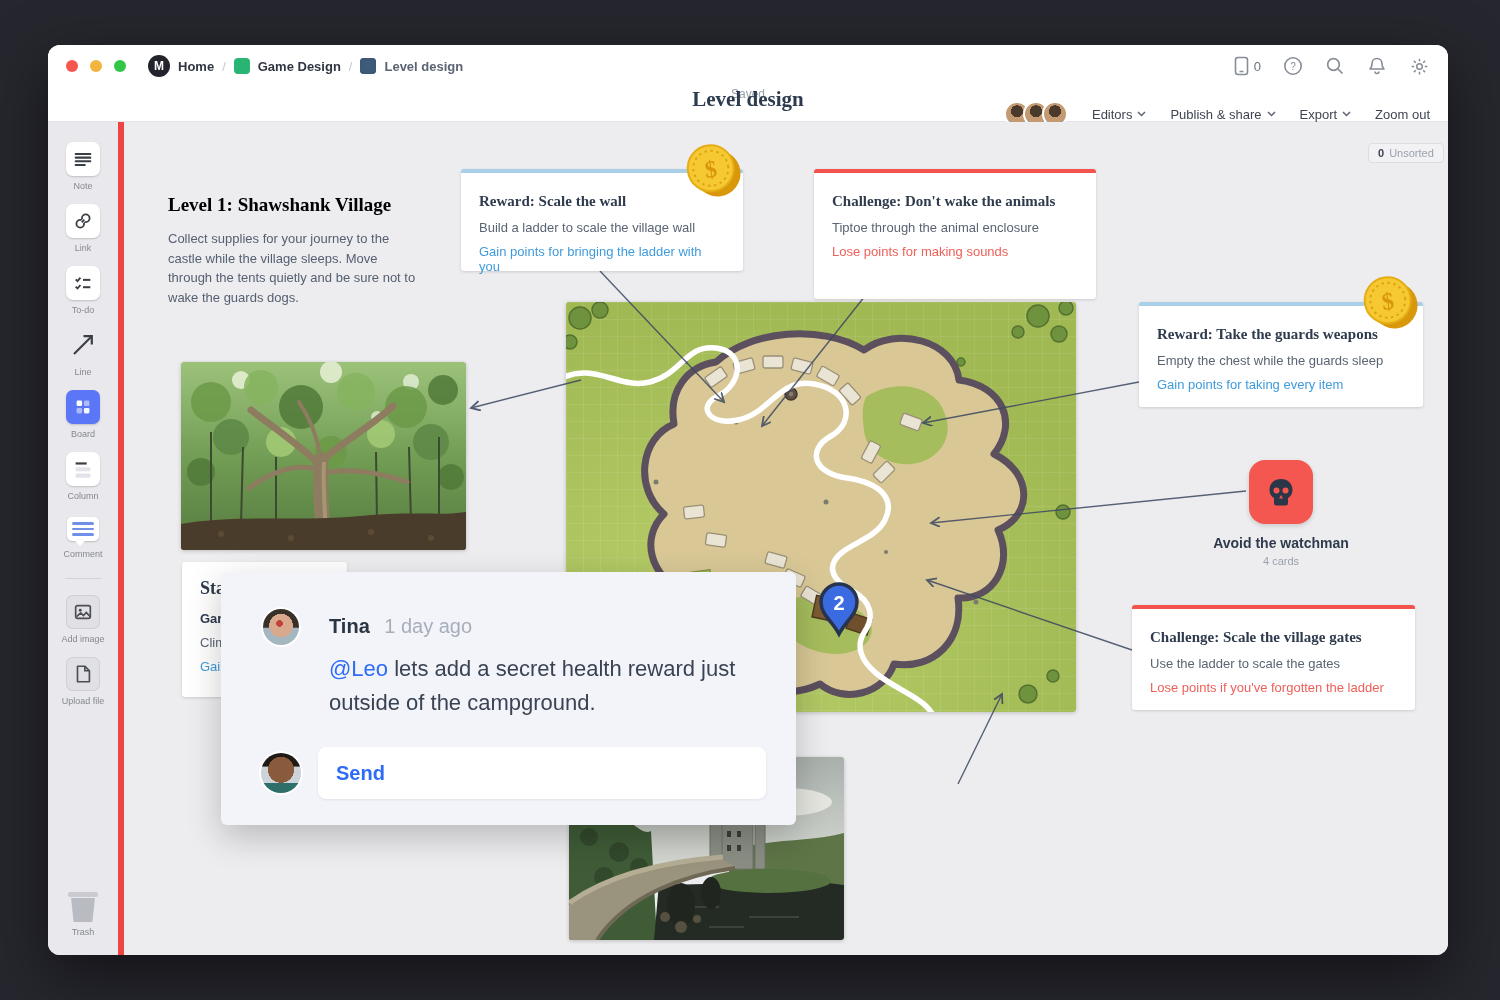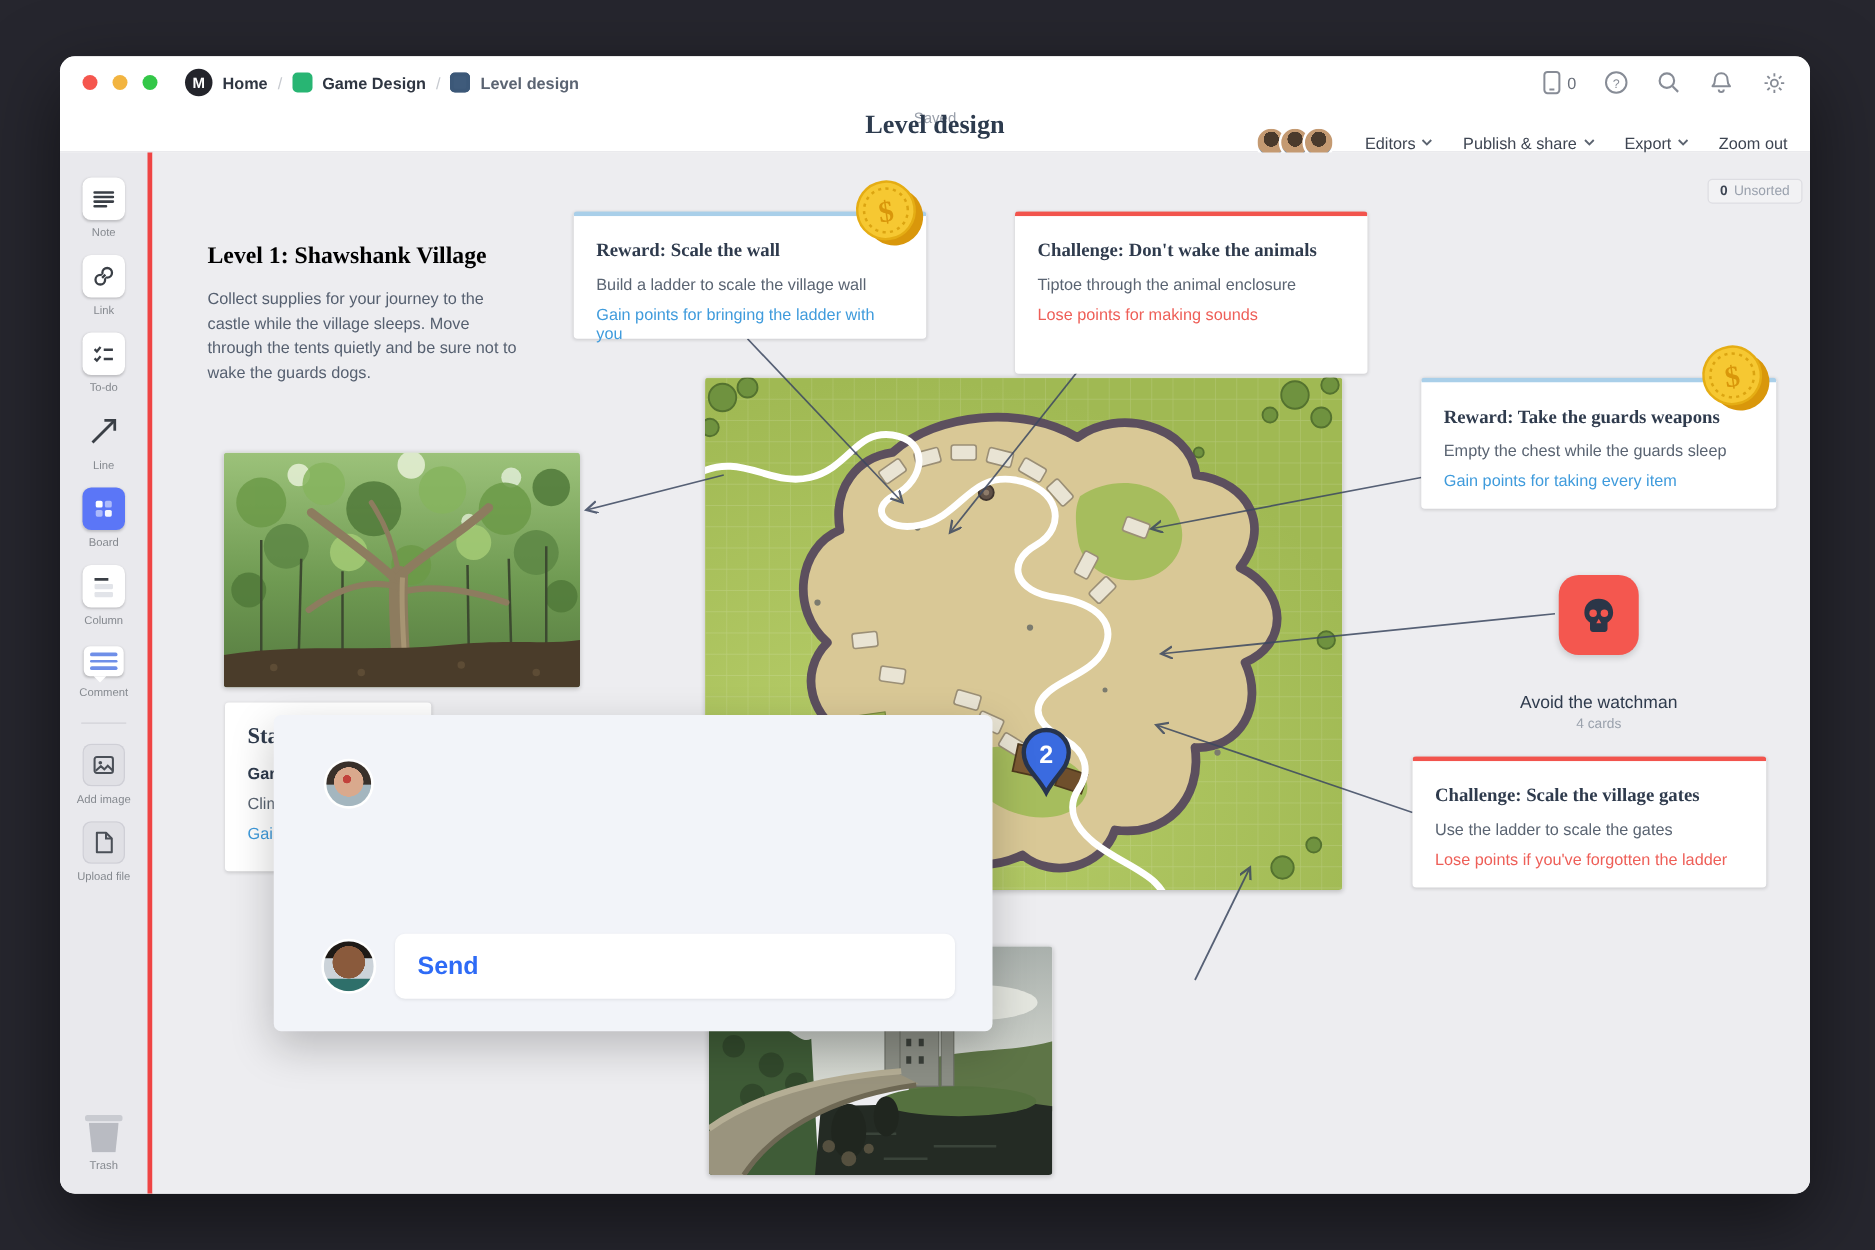--- a/index.html
+++ b/index.html
@@ -28,21 +28,21 @@
   .saved{font-size:12px;color:#9aa0ab;}
   .doc-title{position:absolute;left:50%;transform:translateX(-50%);font-size:21px;font-weight:bold;color:#2d3b4e;}
   .hdr-right{margin-left:auto;display:flex;align-items:center;gap:24px;font-size:13px;color:#3e4552;}
   .hdr-btn{display:flex;align-items:center;gap:5px;cursor:default;}
   .avstack{display:flex;}
   .av{width:22px;height:22px;border-radius:50%;border:2px solid #fff;margin-left:-7px;
     background:radial-gradient(circle at 50% 38%,#4a3a2c 0 34%,#c49a72 35% 70%,#8d96a0 71%);}
   .av:first-child{margin-left:0;}
   
   .main{position:absolute;top:77px;left:0;right:0;bottom:0;display:flex;}
-  .toolbar{width:70px;background:#e9e9ed;border-right:4px solid #ef4444;display:flex;flex-direction:column;
+  .toolbar{width:70px;background:#e9e9ed;border-right:6px solid #ef4444;display:flex;flex-direction:column;
     align-items:center;padding-top:20px;}
   .tool{display:flex;flex-direction:column;align-items:center;margin-bottom:13px;}
   .tool .btn{width:34px;height:34px;border-radius:7px;background:#fff;box-shadow:0 1px 2px rgba(0,0,0,.18);
     display:flex;align-items:center;justify-content:center;}
   .tool .lbl{font-size:9px;color:#85898f;margin-top:5px;}
   .tool .btn.blue{background:var(--board_blue,#5b76f7);}
   .tool .btn.flat{background:transparent;box-shadow:none;}
   .tool .btn.gray{background:#e0e0e5;box-shadow:inset 0 0 0 1px #cfcfd6;}
   .bubble{width:32px;height:24px;background:#fff;border-radius:5px;box-shadow:0 1px 2px rgba(0,0,0,.2);position:relative;
     display:flex;flex-direction:column;justify-content:center;gap:3px;padding:0 5px;box-sizing:border-box;}
@@ -68,21 +68,21 @@
   .card p.link{color:var(--link_blue,#3f9bdc);margin-bottom:0;}
   .card p.warn{color:var(--warn_red,#ee5f58);margin-bottom:0;}
   .card p.boldline{color:#2f3b4d;font-weight:bold;}
   .finish h3{font-size:21px;margin-bottom:14px;}
   .coin{z-index:9;}
   .imgcard{border-radius:3px;box-shadow:0 1px 4px rgba(0,0,0,.2);overflow:hidden;z-index:3;}
   .imgcard svg{display:block;}
   .board-item{z-index:6;text-align:center;width:200px;}
   .skullbtn{width:64px;height:64px;border-radius:16px;background:var(--skull_red,#f4574f);margin:0 auto;
     display:flex;align-items:center;justify-content:center;box-shadow:0 2px 5px rgba(0,0,0,.15);}
-  .board-lbl{font-size:14px;font-weight:normal;color:#2f3b4d;margin-top:29px;}
+  .board-lbl{font-size:14px;font-weight:bold;color:#2f3b4d;margin-top:11px;}
   .board-sub{font-size:11px;color:#9aa1ac;margin-top:4px;}
   .popup{background:#f2f4f9;border-radius:6px;box-shadow:0 12px 34px rgba(0,0,0,.22);z-index:20;}
   .pav{width:36px;height:36px;border-radius:50%;position:absolute;box-shadow:0 0 0 2px #fff;}
   .pav.tina{background:
      radial-gradient(circle at 46% 40%,#c2413b 0 11%,transparent 12%),
      radial-gradient(circle at 50% 46%,#d9a98d 0 44%,transparent 45%),
      linear-gradient(#39302a,#39302a) top/100% 52% no-repeat,#a4b6bf;}
   .pav.leo{background:
      radial-gradient(circle at 50% 42%,#8a5a3c 0 42%,transparent 43%),
      linear-gradient(#1f1a16,#1f1a16) top/100% 34% no-repeat,
@@ -561,20 +561,27 @@
           <g fill="#55503f">
               <circle cx="96" cy="160" r="5"></circle>
               <circle cx="112" cy="170" r="6"></circle>
               <circle cx="128" cy="162" r="4"></circle>
             </g>
         </svg>
       </div>
 
       <div class="abs popup" style="left:97px;top:450px;width:575px;height:253px;">
         <span class="pav tina" style="left:42px;top:37px;"></span>
+        <div style="position:absolute;left:108px;top:43px;">
+          <span class="c-author">Tina</span>
+          <span class="c-time">1 day ago</span>
+          <div class="c-msg">
+            <span class="mention">@Leo</span><span> lets add a secret health reward just outside of the campground.</span>
+          </div>
+        </div>
         <span class="pav leo" style="left:40px;top:181px;width:40px;height:40px;"></span>
         <div class="replybox" style="left:97px;top:175px;width:448px;height:52px;">
           <span class="sendbtn">Send</span>
         </div>
       </div>
 
     </div>
   </div>
 </div>
 

